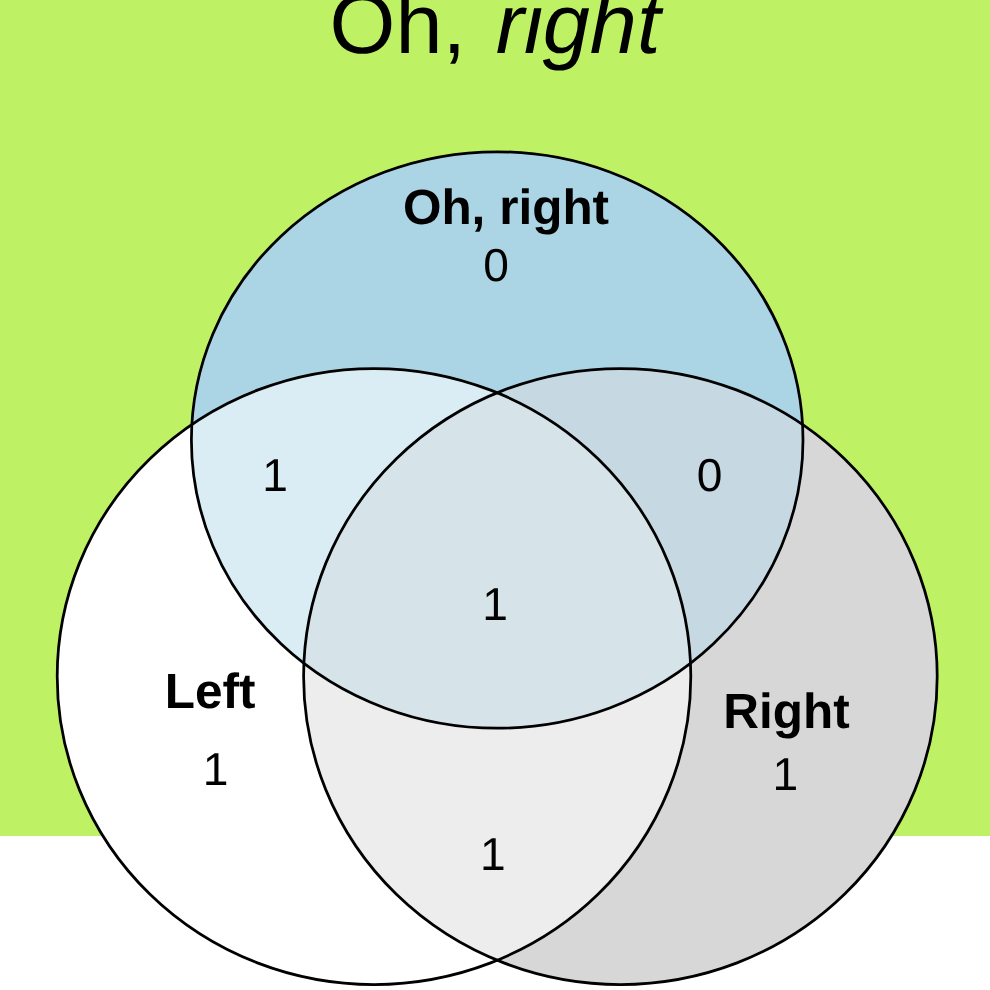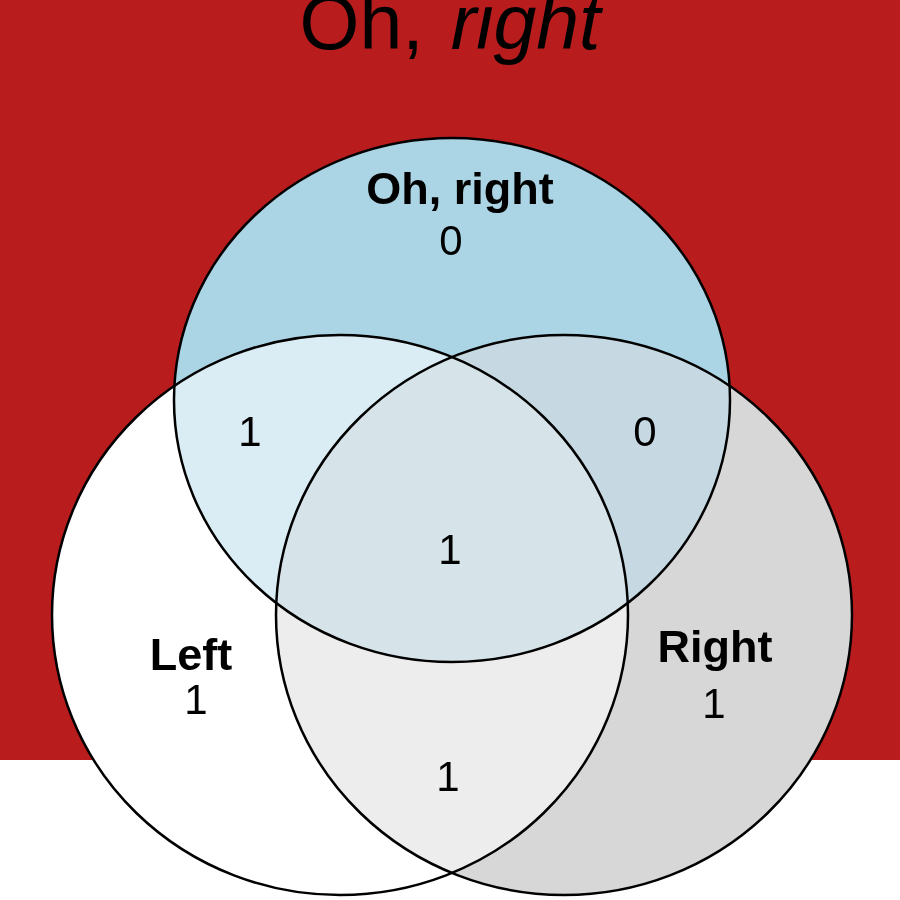--- a/index.html
+++ b/index.html
@@ -8,21 +8,21 @@
     background: #ffffff;
     width: 900px;
     height: 900px;
     overflow: hidden;
     font-family: "Liberation Sans", sans-serif;
   }
   .stage {
     position: relative;
     width: 900px;
     height: 760px;
-    background: #b91c1c;
+    background: #bef264;
   }
   .venn-svg {
     position: absolute;
     left: 0;
     top: 0;
     width: 900px;
     height: 900px;
   }
   .plot-title {
     position: absolute;
@@ -54,21 +54,21 @@
     font-weight: normal;
     font-size: 42px;
   }
   
   .pos-top-name    { left: 460px; top: 188px; }
   .pos-top-count   { left: 451px; top: 241px; }
   .pos-tl-count    { left: 250px; top: 432px; }
   .pos-tr-count    { left: 645px; top: 432px; }
   .pos-center-count{ left: 450px; top: 550px; }
   .pos-bottom-count{ left: 448px; top: 777px; }
-  .pos-left-name   { left: 191px; top: 654px; }
+  .pos-left-name   { left: 191px; top: 628px; }
   .pos-left-count  { left: 196px; top: 700px; }
   .pos-right-name  { left: 715px; top: 646px; }
   .pos-right-count { left: 714px; top: 704px; }
 </style>
 </head>
 <body>
 
 <div class="stage">
 
   <svg class="venn-svg" viewBox="0 0 900 900" aria-hidden="true">

